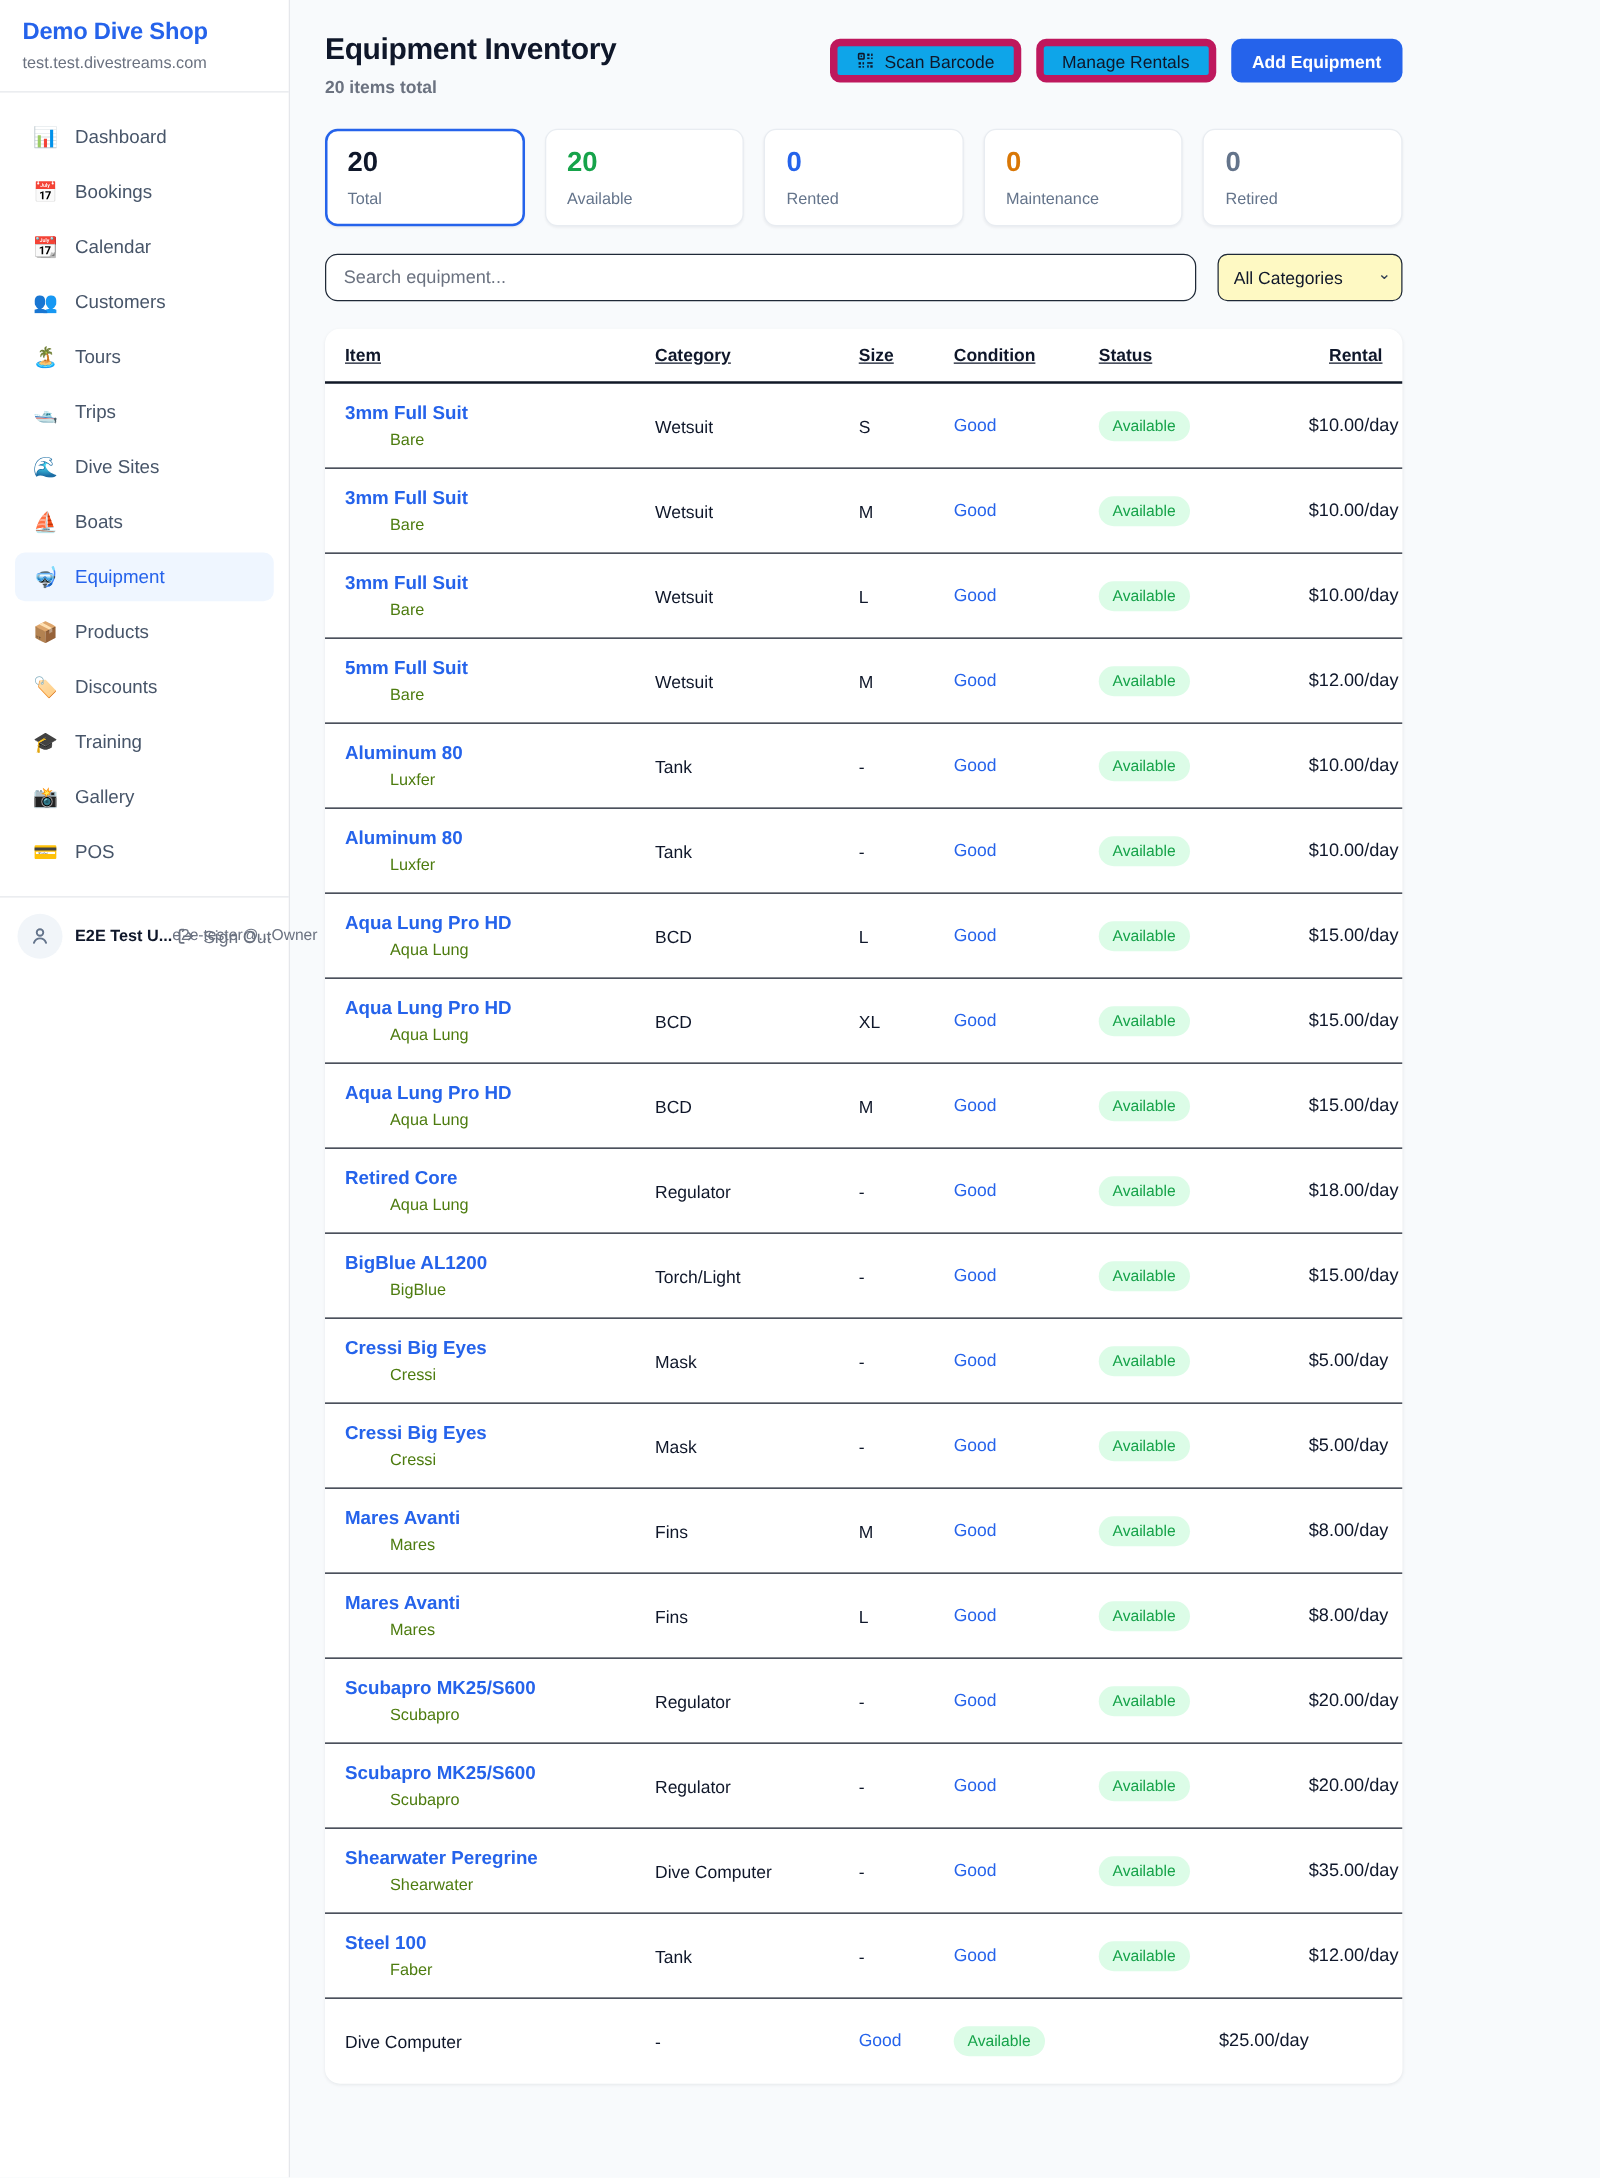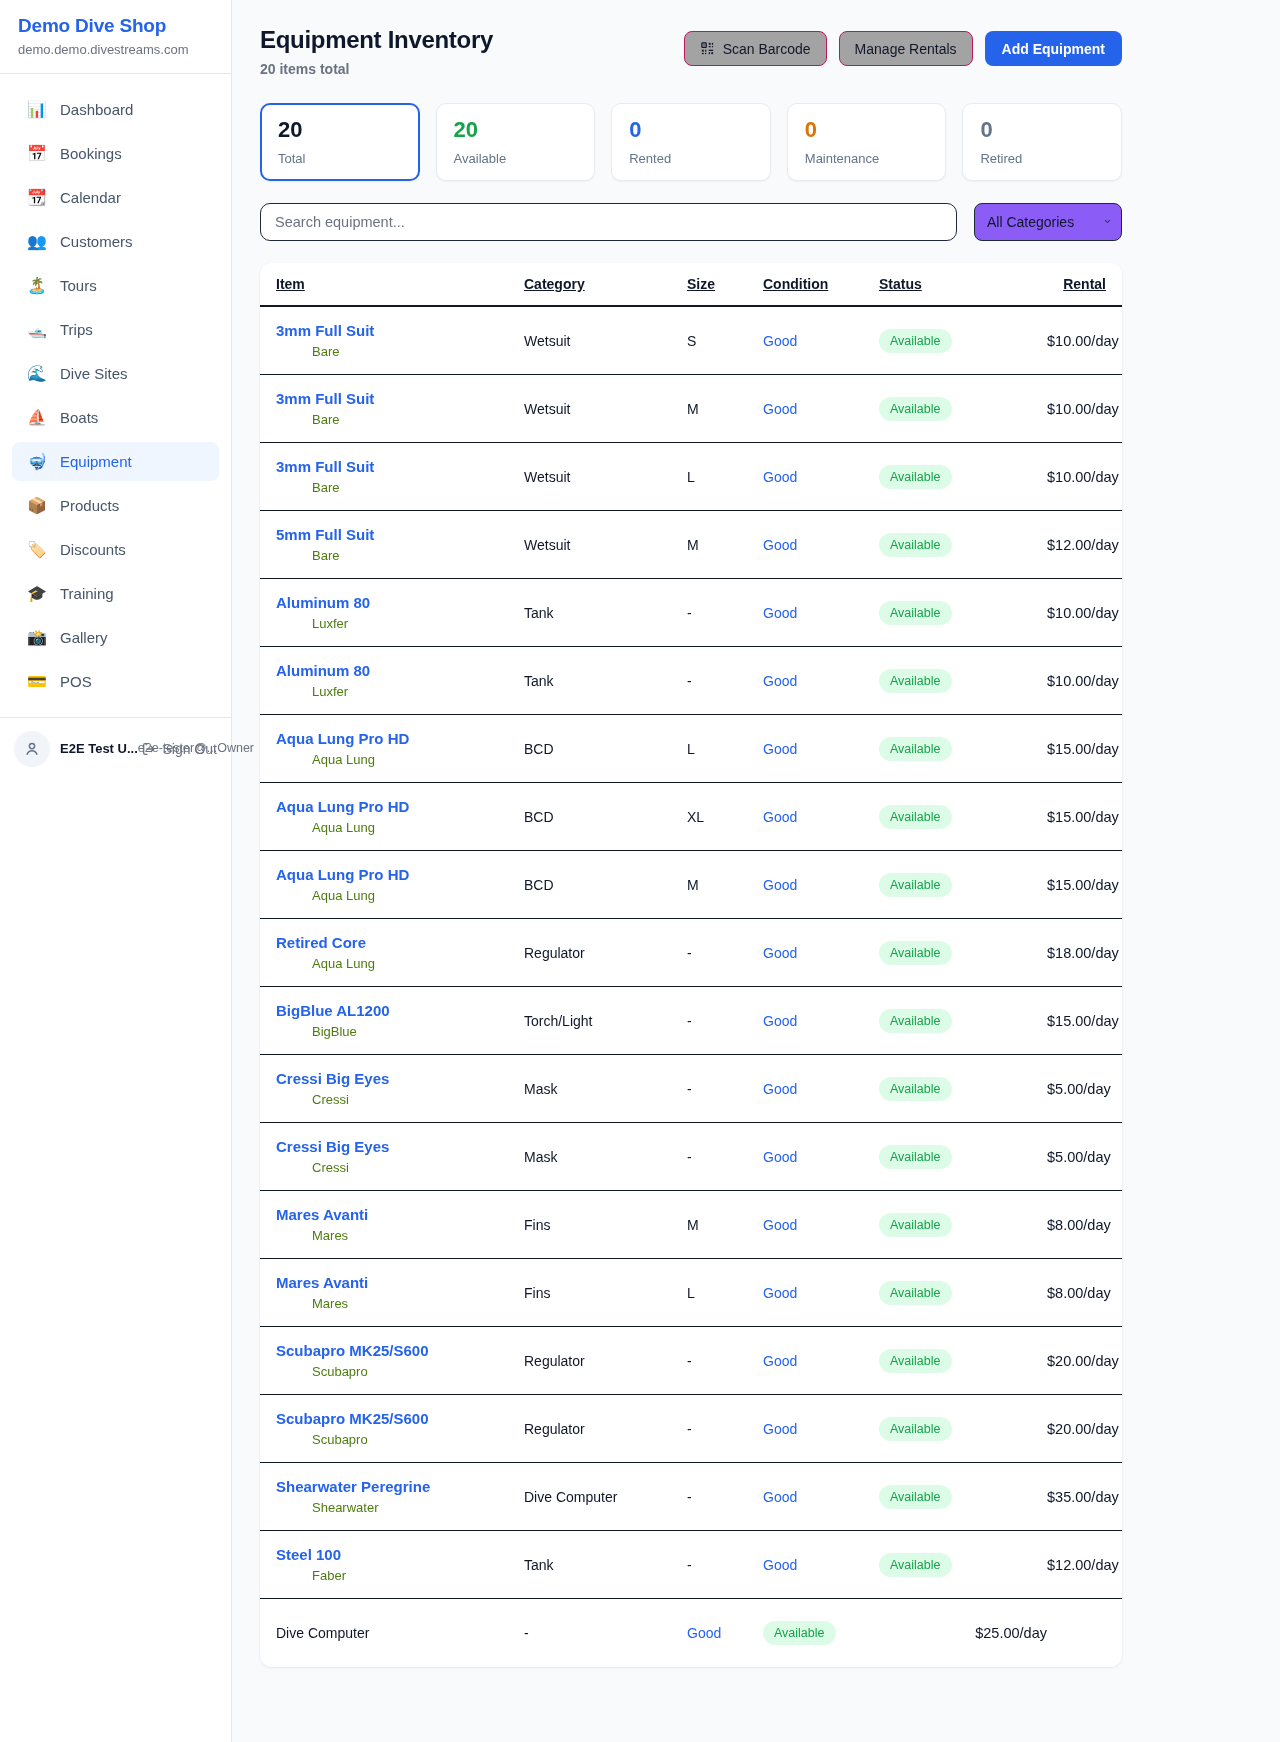--- a/index.html
+++ b/index.html
@@ -23,36 +23,36 @@
   .user-email, .user-role { font-size:12.5px; color:#6b7280; white-space:nowrap; }
   .signout { margin-left:auto; display:flex; align-items:center; gap:6px; color:#6b7280; font-size:14px; cursor:pointer; white-space:nowrap; }
 
   
   .main { flex:1; padding:26px 0 0 28px; }
   .container { width:862px; }
   .page-head { display:flex; align-items:flex-start; justify-content:space-between; }
   .page-title { font-size:24px; font-weight:800; letter-spacing:-0.3px; }
   .page-sub { color:#6b7280; font-size:14px; margin-top:7px;font-weight:bold; }
   .head-actions { display:flex; gap:12px; margin-top:5px; }
-  .btn { display:flex; align-items:center; gap:8px; height:35px; padding:0 15px; border-radius:8px; border:1px solid #be185d; background:#a3a3a3; font-size:14px; font-weight:500; color:#0f172a; cursor:pointer; font-family:inherit; }
+  .btn { display:flex; align-items:center; gap:8px; height:35px; padding:0 15px; border-radius:8px; border:6px solid #be185d; background:#0ea5e9; font-size:14px; font-weight:500; color:#0f172a; cursor:pointer; font-family:inherit; }
   .btn-primary { background:#2563eb; border:none; color:#ffffff; padding:16px 17px; font-weight:600; }
 
   
   .stats { display:grid; grid-template-columns:repeat(5,1fr); gap:16px; margin-top:26px; }
   .stat-card { background:#ffffff; border:1px solid #e8ecf1; border-radius:10px; padding:13px 17px 14px; box-shadow:0 1px 2px rgba(15,23,42,.05); cursor:pointer; }
   .stat-card.selected { border:2px solid #2563eb; padding:12px 16px 13px; }
   .stat-value { font-size:22px; font-weight:800; }
   .stat-label { font-size:13px; color:#64748b; margin-top:8px; }
 
   
   .filter-row { display:flex; gap:17px; margin-top:22px; }
   .search-input { flex:1; height:38px; border:1.5px solid #1f2937; border-radius:10px; padding:0 14px; font-size:14.5px; font-family:inherit; background:#ffffff; color:#0f172a; outline:none; }
   .search-input::placeholder { color:#6b7280; }
   .select-wrap { position:relative; width:148px; }
-  .select-wrap select { width:100%; height:38px; border:1.5px solid #1f2937; border-radius:8px; background:#8b5cf6; font-size:14px; font-family:inherit; color:#0f172a; padding:0 39px 0 12px; appearance:none; -webkit-appearance:none; cursor:pointer; outline:none; }
+  .select-wrap select { width:100%; height:38px; border:1.5px solid #1f2937; border-radius:8px; background:#fef9c3; font-size:14px; font-family:inherit; color:#0f172a; padding:0 39px 0 12px; appearance:none; -webkit-appearance:none; cursor:pointer; outline:none; }
   .select-chevron { position:absolute; right:9px; top:8px; color:#334155; font-size:13px; pointer-events:none; }
 
   
   .table-card { background:#ffffff; border-radius:12px; margin-top:22px; box-shadow:0 1px 3px rgba(15,23,42,.08); overflow:hidden; }
   .thead-row, .trow { display:grid; grid-template-columns:248px 163px 76px 116px 168px 1fr; align-items:center; padding:0 16px; }
   .thead-row { height:44px; border-bottom:2px solid #111827;text-decoration:underline; }
   .thead-row > div { font-size:14px; font-weight:700; color:#0f172a; }
   .thead-row > div:nth-child(6) { text-align:right; }
   .trow { height:68px; border-bottom:1px solid #111827; }
   .trow:last-of-type { border-bottom:none; }
@@ -66,21 +66,21 @@
   svg { display:block; }
 </style>
 </head>
 <body>
 
 <div class="app">
 
   <aside class="sidebar">
     <div class="brand-wrap">
       <div class="brand">Demo Dive Shop</div>
-      <div class="domain">demo.demo.divestreams.com</div>
+      <div class="domain">test.test.divestreams.com</div>
     </div>
     <hr class="side-divider">
     <nav class="nav">
 
         <a class="nav-item">
           <span class="nav-icon">📊</span>
           <span class="nav-label">Dashboard</span>
         </a>
 
         <a class="nav-item">

